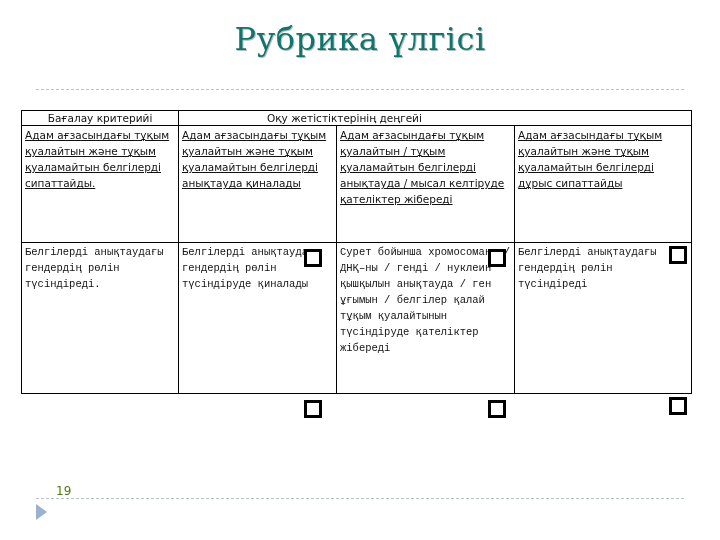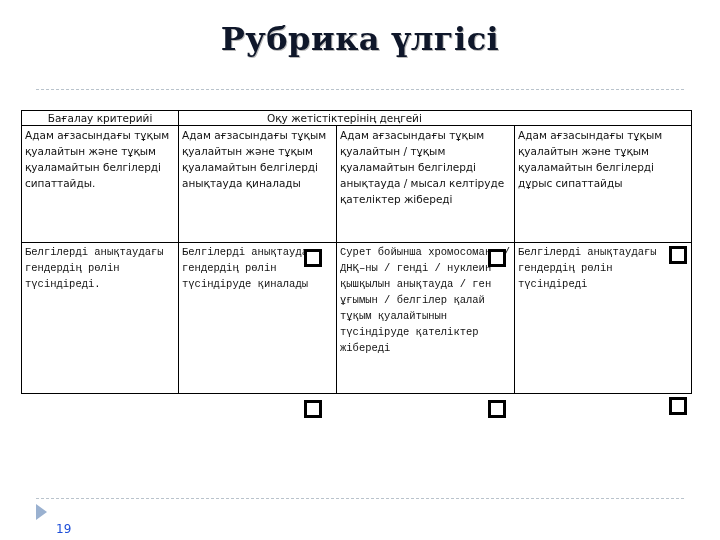--- a/index.html
+++ b/index.html
@@ -9,24 +9,24 @@
       position: relative;
       overflow: hidden;
       font-family: "DejaVu Sans", sans-serif;
       color: #111;
     }
     .title {
       position: absolute;
       left: 0; top: 20px; width: 720px;
       text-align: center;
       font-family: "DejaVu Serif", serif;
-      font-weight: bold;
+      font-weight: normal;
       font-size: 32px;
       letter-spacing: 0.5px;
-      color: #0f172a;
+      color: #0f766e;
       text-shadow: 1px 1px 0 #bbb;
     }
     .sep {
       position: absolute;
       left: 36px; width: 648px; height: 0;
       border-top: 1px dashed #b9c3cc;
     }
     .sep.top { top: 89px; }
     .sep.bottom { top: 498px; }
 
@@ -49,43 +49,43 @@
     table.rubric td.hdr {
       text-align: center;
       vertical-align: middle;
       padding: 0 3px;
       height: 14px;
       font-size: 10.5px;
       line-height: 14px;
     }
     table.rubric td.hdr.left { text-align: center; }
     table.rubric td.hdr.wide { text-align: left; padding-left: 88px; }
-    tr.r1 td { height: 114px; }
+    tr.r1 td { height: 114px; text-decoration: underline; }
     tr.r2 td { height: 148px; font-family: Liberation Mono, monospace; }
 
     .chk {
       position: absolute;
       width: 12px; height: 12px;
       border: 3px solid #000;
       background: #fff;
       box-sizing: content-box;
     }
     .footer-arrow {
       position: absolute;
       left: 36px; top: 504px;
       width: 0; height: 0;
       border-top: 8px solid transparent;
       border-bottom: 8px solid transparent;
       border-left: 11px solid #9ab1d0;
     }
     .page-num {
       position: absolute;
-      left: 56px; top: 522px;
+      left: 56px; top: 484px;
       font-size: 12px;
-      color: #1d4ed8;
+      color: #4d7c0f;
       font-family: "DejaVu Sans", sans-serif;
     }
   </style>
 </head>
 <body>
 
 <div class="title">Рубрика үлгісі</div>
 <div class="sep top"></div>
 
 <table class="rubric">

